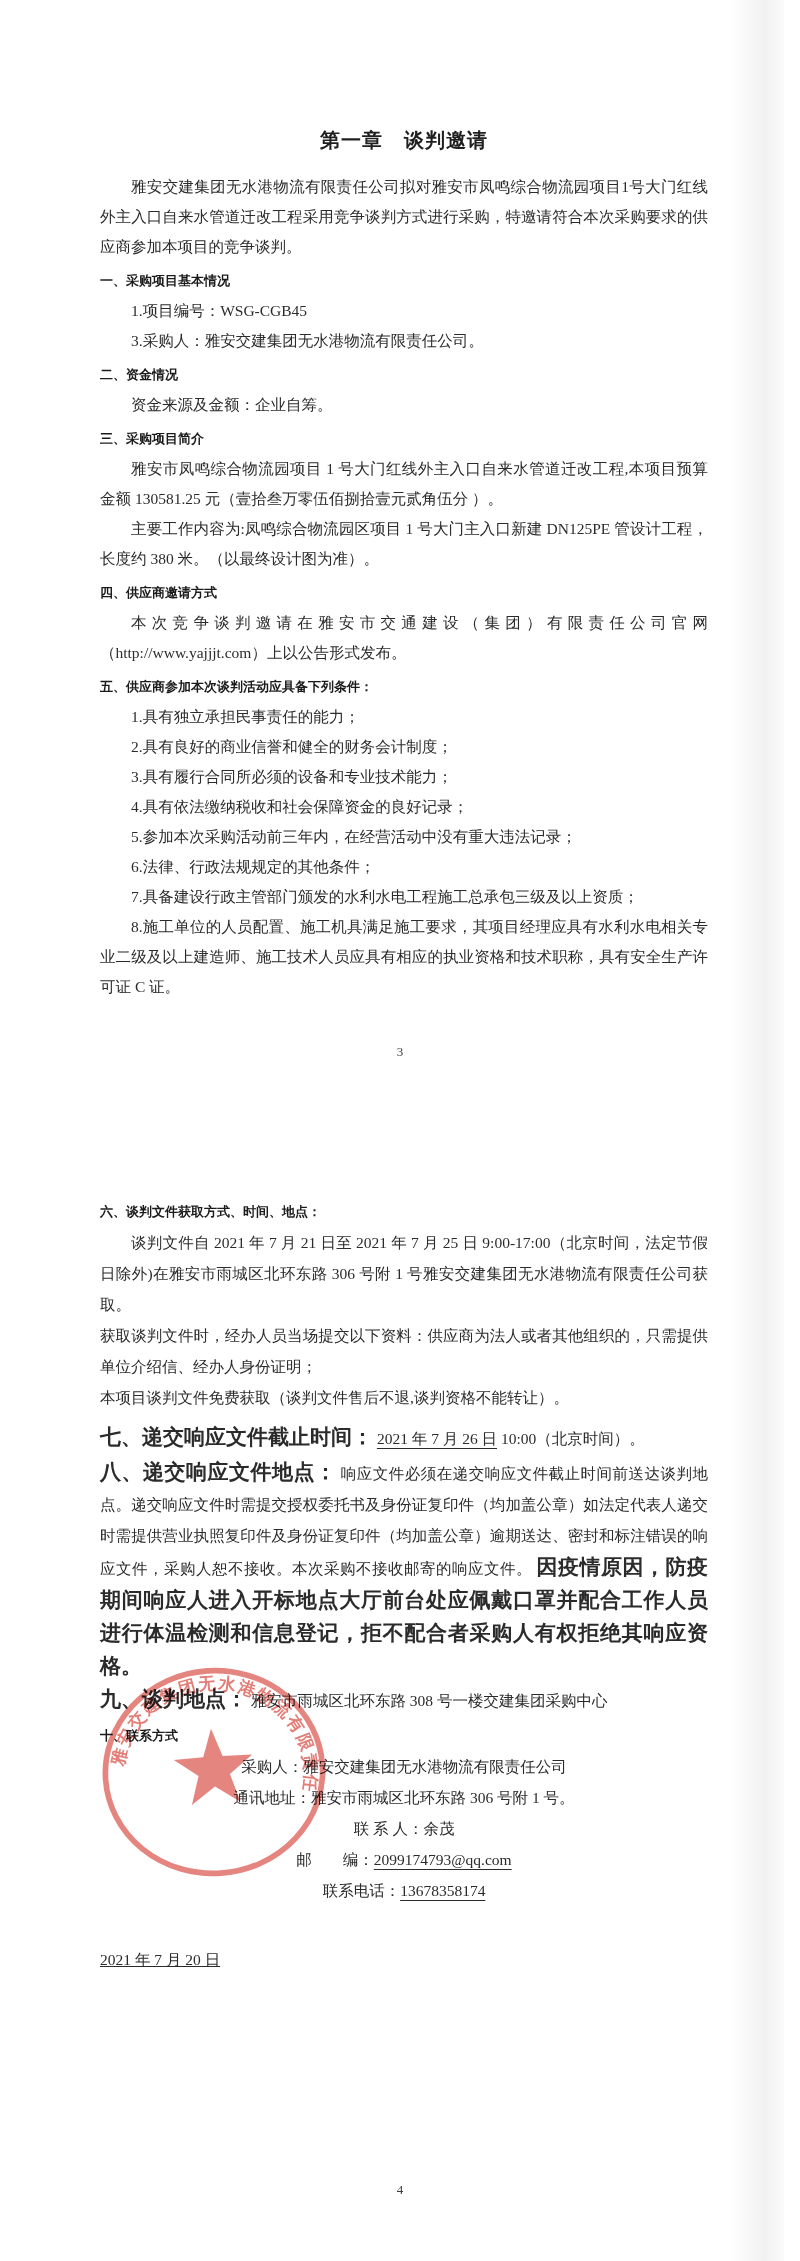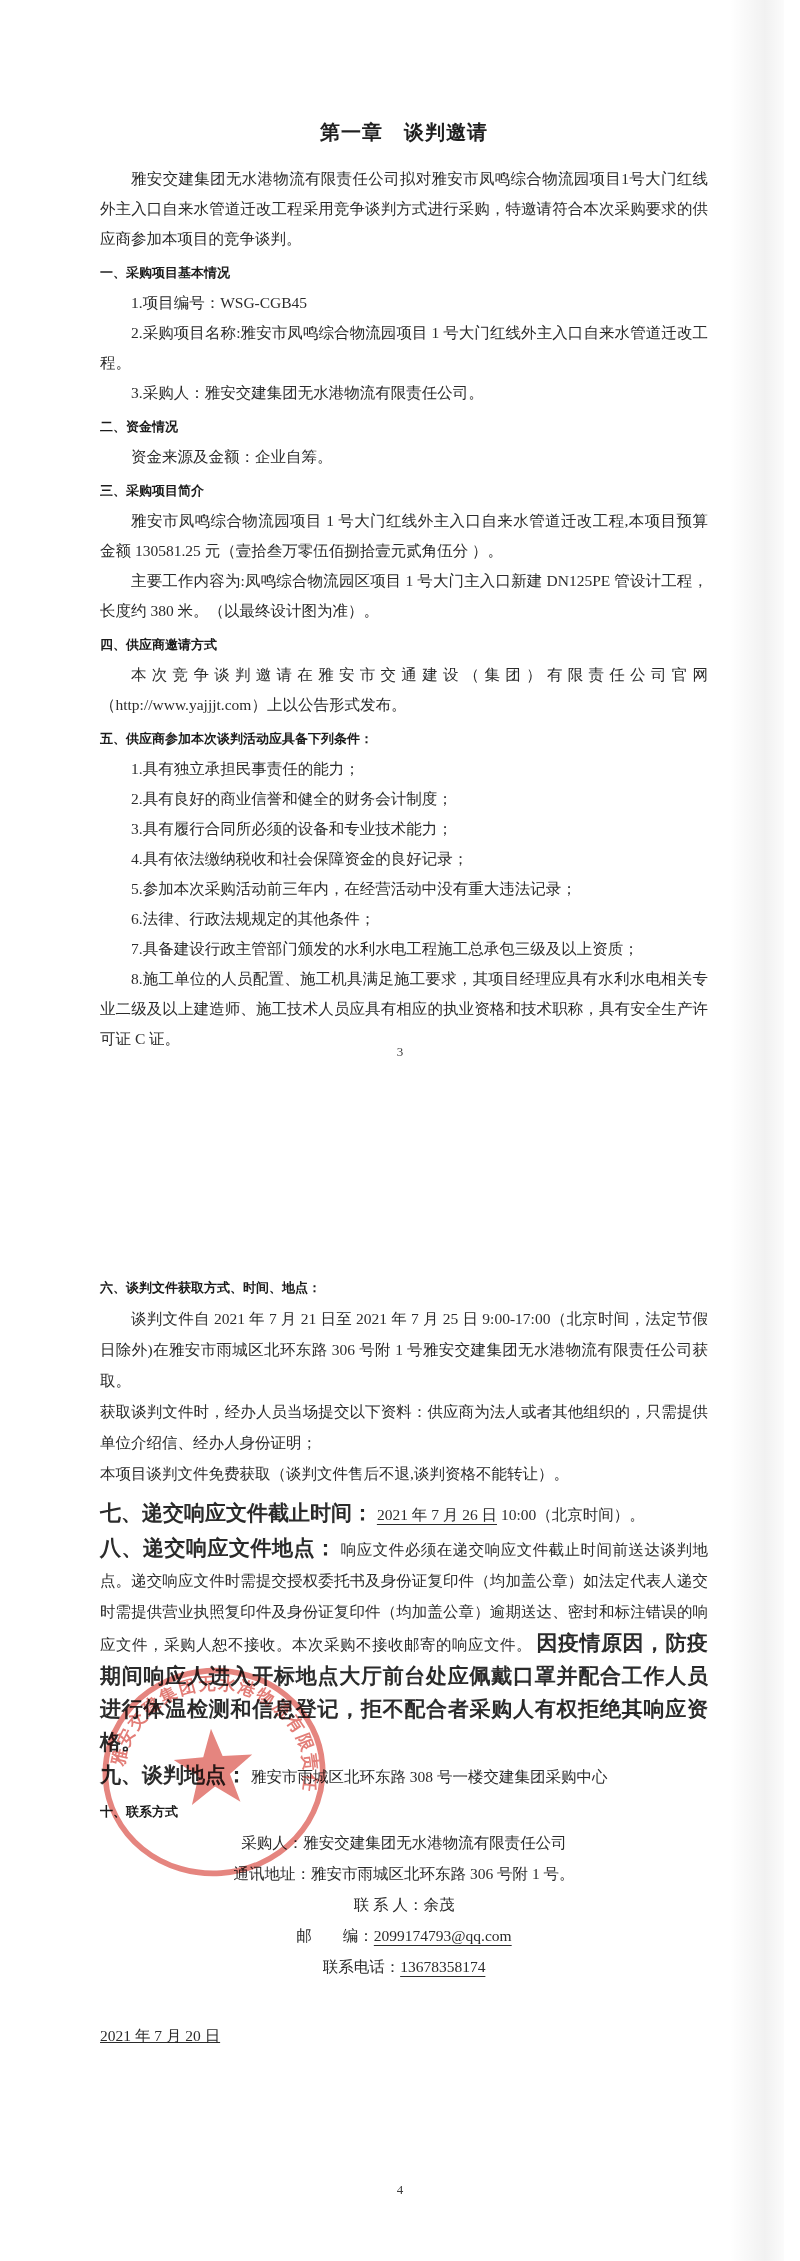--- a/index.html
+++ b/index.html
@@ -17,22 +17,22 @@
     pointer-events:none;
   }
   .content{
     position:absolute;left:0;width:800px;
     padding:0 92px 0 100px;
     box-sizing:border-box;
     font-size:15.5px;
     line-height:30px;
     text-align:justify;
   }
-  .c1{top:4px;padding-top:112px;}
-  .c2{top:1256px;line-height:31px;padding-top:12px;}
+  .c1{top:12px;padding-top:112px;}
+  .c2{top:1180px;line-height:31px;padding-top:12px;}
   .doc-title{
     font-family:"Liberation Sans","DejaVu Sans",sans-serif;
     font-size:20px;font-weight:bold;color:#1f1f1f;
     text-align:center;letter-spacing:1px;
     margin:0;line-height:32px;
   }
   .sec-heading{
     font-family:"Liberation Sans","DejaVu Sans",sans-serif;
     font-size:13px;font-weight:bold;color:#1b1b1b;
     margin:4px 0 0 0;text-align:left;
@@ -68,21 +68,20 @@
 
 <div class="page">
 
   <div class="content c1">
     <h1 class="doc-title">第一章　谈判邀请</h1>
 
     <p class="indent mt16">雅安交建集团无水港物流有限责任公司拟对雅安市凤鸣综合物流园项目1号大门红线外主入口自来水管道迁改工程采用竞争谈判方式进行采购，特邀请符合本次采购要求的供应商参加本项目的竞争谈判。</p>
 
     <h2 class="sec-heading">一、采购项目基本情况</h2>
     <p class="indent">1.项目编号：WSG-CGB45</p>
-    <p class="indent">2.采购项目名称:雅安市凤鸣综合物流园项目 1 号大门红线外主入口自来水管道迁改工程。</p>
     <p class="indent">3.采购人：雅安交建集团无水港物流有限责任公司。</p>
 
     <h2 class="sec-heading">二、资金情况</h2>
     <p class="indent">资金来源及金额：企业自筹。</p>
 
     <h2 class="sec-heading">三、采购项目简介</h2>
     <p class="indent">雅安市凤鸣综合物流园项目 1 号大门红线外主入口自来水管道迁改工程,本项目预算金额 130581.25 元（壹拾叁万零伍佰捌拾壹元贰角伍分 ）。</p>
     <p class="indent">主要工作内容为:凤鸣综合物流园区项目 1 号大门主入口新建 DN125PE 管设计工程，长度约 380 米。（以最终设计图为准）。</p>
 
     <h2 class="sec-heading">四、供应商邀请方式</h2>

